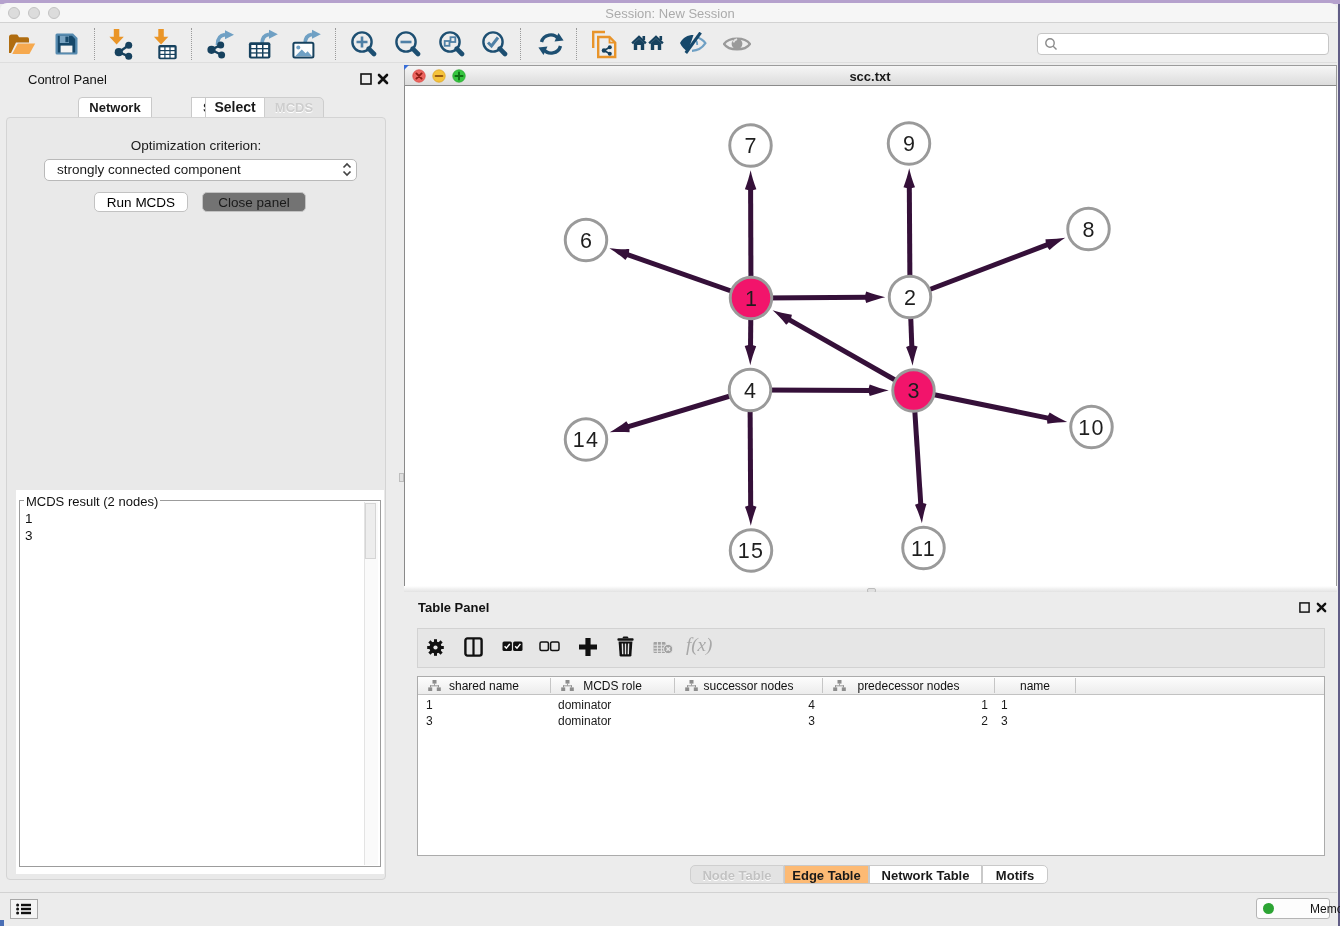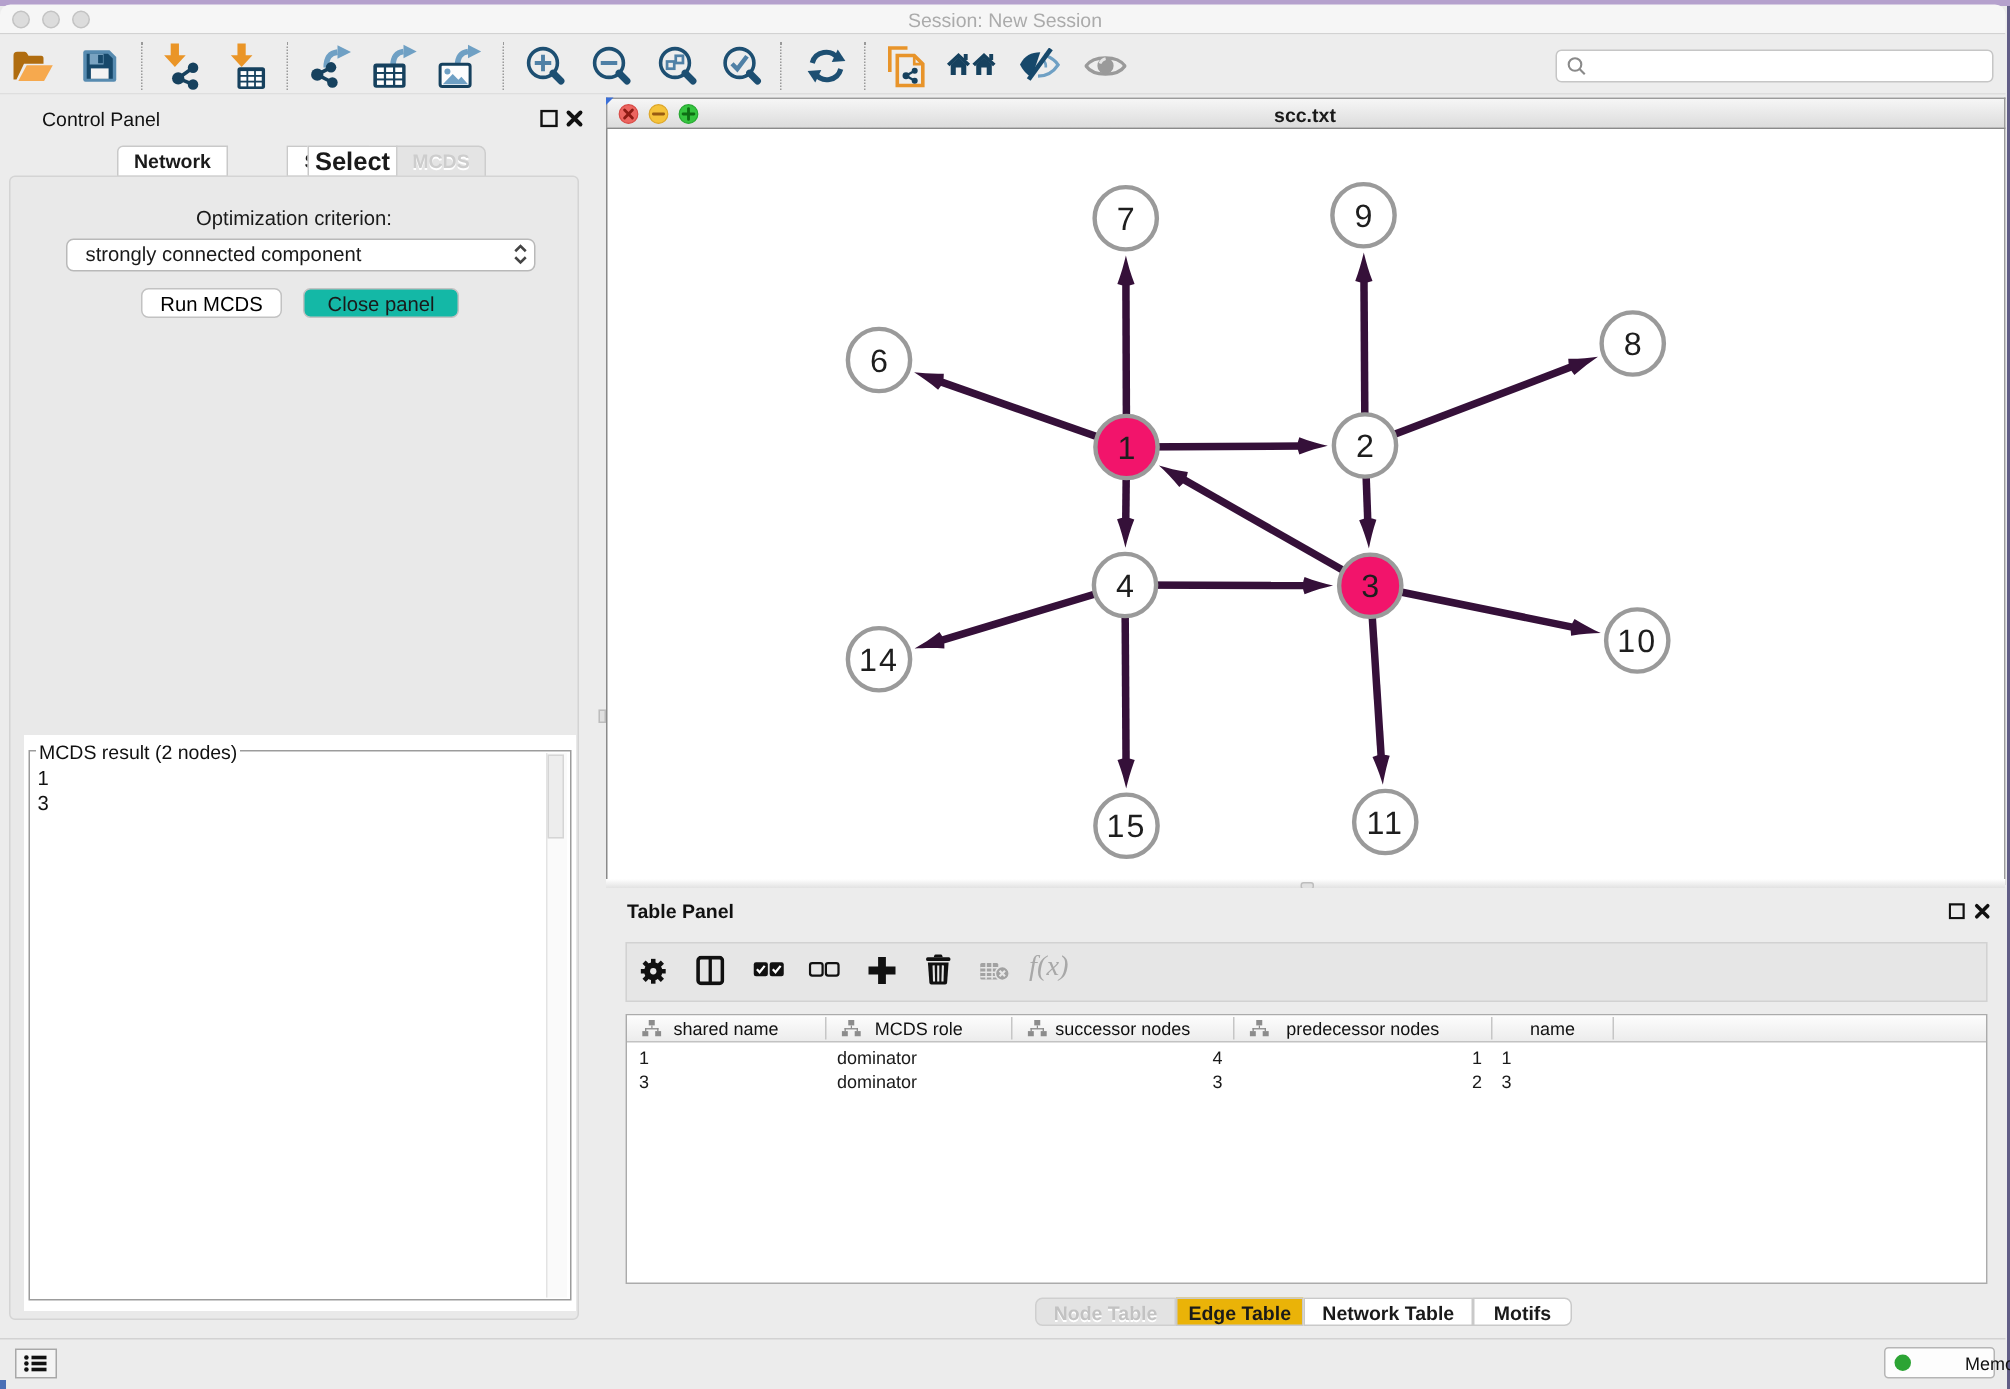--- a/index.html
+++ b/index.html
@@ -193,41 +193,41 @@
 <svg class="abs" style="left:377px;top:73px;" width="12" height="12" viewBox="0 0 12 12">
   <path d="M2 2 L10 10 M10 2 L2 10" stroke="#111" stroke-width="2.6" stroke-linecap="round"></path>
 </svg>
 
 <div class="abs" style="left:78px;top:97px;width:244px;height:20px;">
   <div class="abs" style="left:0;top:0;width:72px;height:19px;background:#fff;border:1px solid #c9c9c9;border-radius:4px 0 0 0;
      text-align:center;font-size:13px;font-weight:bold;color:#1a1a1a;line-height:19px;">Network</div>
   <div class="abs" style="left:73px;top:0;width:53px;height:19px;background:#fff;border:1px solid #c9c9c9;
      text-align:center;font-size:13px;font-weight:bold;color:#1a1a1a;line-height:19px;margin-left:40px;">Style</div>
   <div class="abs" style="left:127px;top:0;width:58px;height:19px;background:#fff;border:1px solid #c9c9c9;
-     text-align:center;font-size:17px;font-weight:bold;color:#1a1a1a;line-height:19px;">Select</div>
+     text-align:center;font-size:14px;font-weight:bold;color:#1a1a1a;line-height:19px;">Select</div>
   <div class="abs" style="left:186px;top:0;width:58px;height:20px;background:#e4e4e4;border:1px solid #cdcdcd;border-radius:0 5px 0 0;
      text-align:center;font-size:13px;font-weight:bold;color:#cdcdcd;line-height:19px;text-shadow:0 1px 0 #fff;">MCDS</div>
 </div>
 
 <div class="abs" style="left:6px;top:117px;width:380px;height:763px;background:#e9e9e9;
   border:1px solid #d4d4d4;border-radius:4px;box-sizing:border-box;"></div>
 
 <div class="abs" style="left:6px;top:138px;width:380px;text-align:center;font-size:13.5px;color:#1a1a1a;">Optimization criterion:</div>
 
 <div class="abs" style="left:44px;top:159px;width:311px;height:20px;background:#fff;
   border:1px solid #b9b9b9;border-radius:5px;"></div>
 <div class="abs" style="left:57px;top:162px;font-size:13.5px;color:#1a1a1a;">strongly connected component</div>
 <svg class="abs" style="left:341px;top:162px;" width="12" height="15" viewBox="0 0 12 15">
   <path d="M2.5 5.5 L6 2 L9.5 5.5" fill="none" stroke="#444" stroke-width="1.7"></path>
   <path d="M2.5 9.5 L6 13 L9.5 9.5" fill="none" stroke="#444" stroke-width="1.7"></path>
 </svg>
 
 <div class="abs" style="left:94px;top:192px;width:94px;height:20px;background:#fff;border:1px solid #c2c2c2;border-radius:5px;
   text-align:center;font-size:13.5px;color:#000000;line-height:19px;box-sizing:border-box;">Run MCDS</div>
-<div class="abs" style="left:202px;top:192px;width:104px;height:20px;background:#14b8a6;border:1px solid #c2c2c2;border-radius:5px;
+<div class="abs" style="left:202px;top:192px;width:104px;height:20px;background:#737373;border:1px solid #c2c2c2;border-radius:5px;
   text-align:center;font-size:13.5px;color:#1a1a1a;line-height:19px;box-sizing:border-box;">Close panel</div>
 
 <div class="abs" style="left:16px;top:490px;width:368px;height:384px;background:#fff;"></div>
 <div class="abs" style="left:19px;top:500px;width:362px;height:367px;border:1px solid #9c9c9c;box-sizing:border-box;"></div>
 <div class="abs" style="left:24px;top:494px;background:#fff;padding:0 2px;font-size:13px;color:#111;">MCDS result (2 nodes)</div>
 <div class="abs" style="left:25px;top:511px;font-size:13.5px;color:#111;line-height:16.5px;">1<br>3</div>
 
 <div class="abs" style="left:364px;top:502px;width:13px;height:363px;background:#fafafa;border-left:1px solid #e3e3e3;"></div>
 <div class="abs" style="left:365px;top:503px;width:11px;height:56px;background:#ededed;border:1px solid #d5d5d5;box-sizing:border-box;"></div>
 
@@ -451,21 +451,21 @@
 <div class="abs" style="left:913px;top:698px;width:75px;text-align:right;font-size:12px;color:#1a1a1a;">1</div>
 <div class="abs" style="left:1001px;top:698px;font-size:12px;color:#1a1a1a;">1</div>
 <div class="abs" style="left:426px;top:714px;font-size:12px;color:#1a1a1a;">3</div>
 <div class="abs" style="left:558px;top:714px;font-size:12px;color:#1a1a1a;">dominator</div>
 <div class="abs" style="left:740px;top:714px;width:75px;text-align:right;font-size:12px;color:#1a1a1a;">3</div>
 <div class="abs" style="left:913px;top:714px;width:75px;text-align:right;font-size:12px;color:#1a1a1a;">2</div>
 <div class="abs" style="left:1001px;top:714px;font-size:12px;color:#1a1a1a;">3</div>
 
 <div class="abs" style="left:690px;top:865px;width:94px;height:19px;background:#e3e3e3;border:1px solid #cfcfcf;border-radius:5px 0 0 5px;
   text-align:center;font-size:13px;font-weight:bold;color:#c2c2c2;line-height:19px;box-sizing:border-box;text-shadow:0 1px 0 #fff;">Node Table</div>
-<div class="abs" style="left:784px;top:865px;width:85px;height:19px;background:#eab308;border:1px solid #c9c9c9;
+<div class="abs" style="left:784px;top:865px;width:85px;height:19px;background:#fdba74;border:1px solid #c9c9c9;
   text-align:center;font-size:13px;font-weight:bold;color:#1a1a1a;line-height:19px;box-sizing:border-box;">Edge Table</div>
 <div class="abs" style="left:869px;top:865px;width:113px;height:19px;background:#fff;border:1px solid #c9c9c9;
   text-align:center;font-size:13px;font-weight:bold;color:#1a1a1a;line-height:19px;box-sizing:border-box;">Network Table</div>
 <div class="abs" style="left:982px;top:865px;width:66px;height:19px;background:#fff;border:1px solid #c9c9c9;border-radius:0 5px 5px 0;
   text-align:center;font-size:13px;font-weight:bold;color:#1a1a1a;line-height:19px;box-sizing:border-box;">Motifs</div>
 
 <div class="abs" style="left:0;top:892px;width:1337px;height:34px;background:#ececec;border-top:1px solid #d2d2d2;"></div>
 <div class="abs" style="left:10px;top:899px;width:28px;height:20px;background:#f4f4f4;border:1px solid #a8a8a8;box-sizing:border-box;"></div>
 <svg class="abs" style="left:16px;top:903px;" width="16" height="12" viewBox="0 0 16 12">
   <circle cx="1.6" cy="2" r="1.5" fill="#111"></circle>

